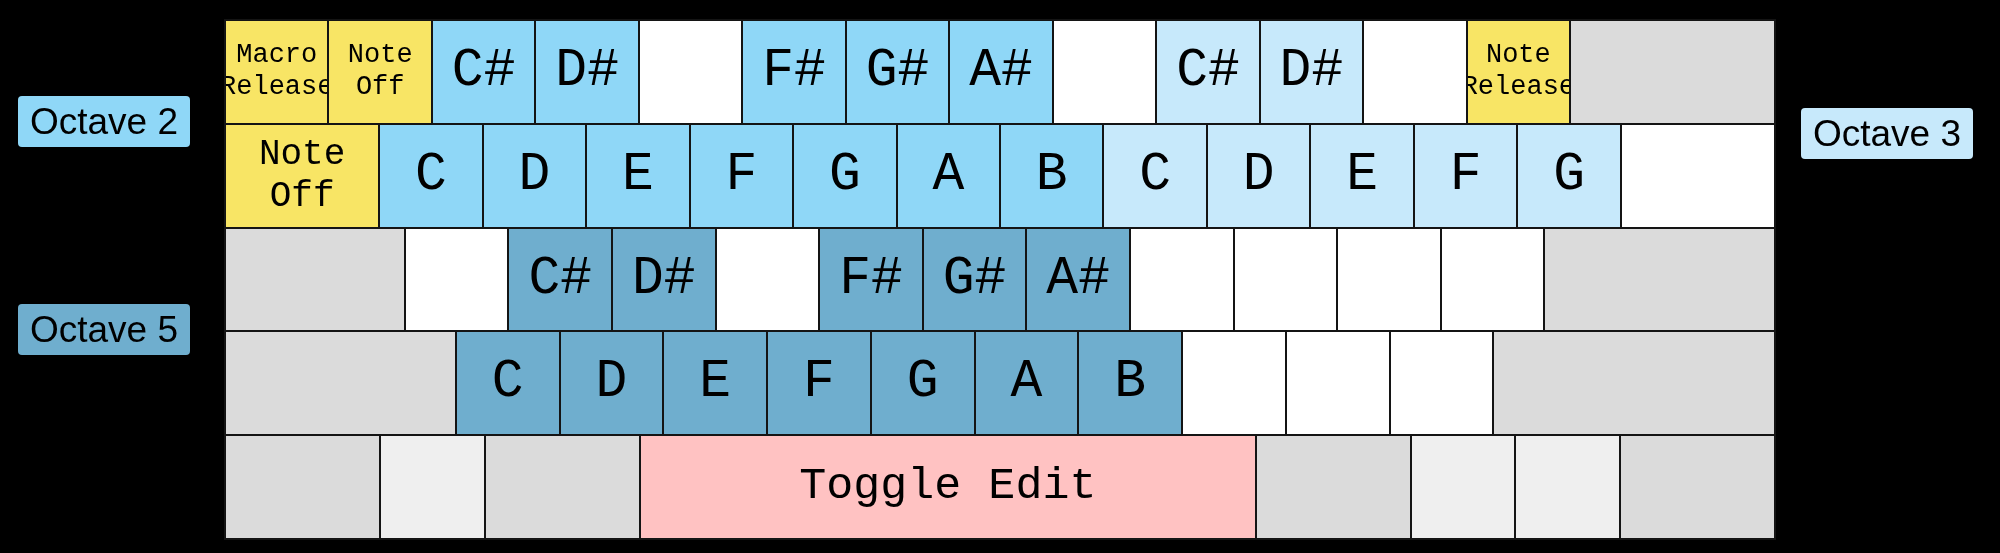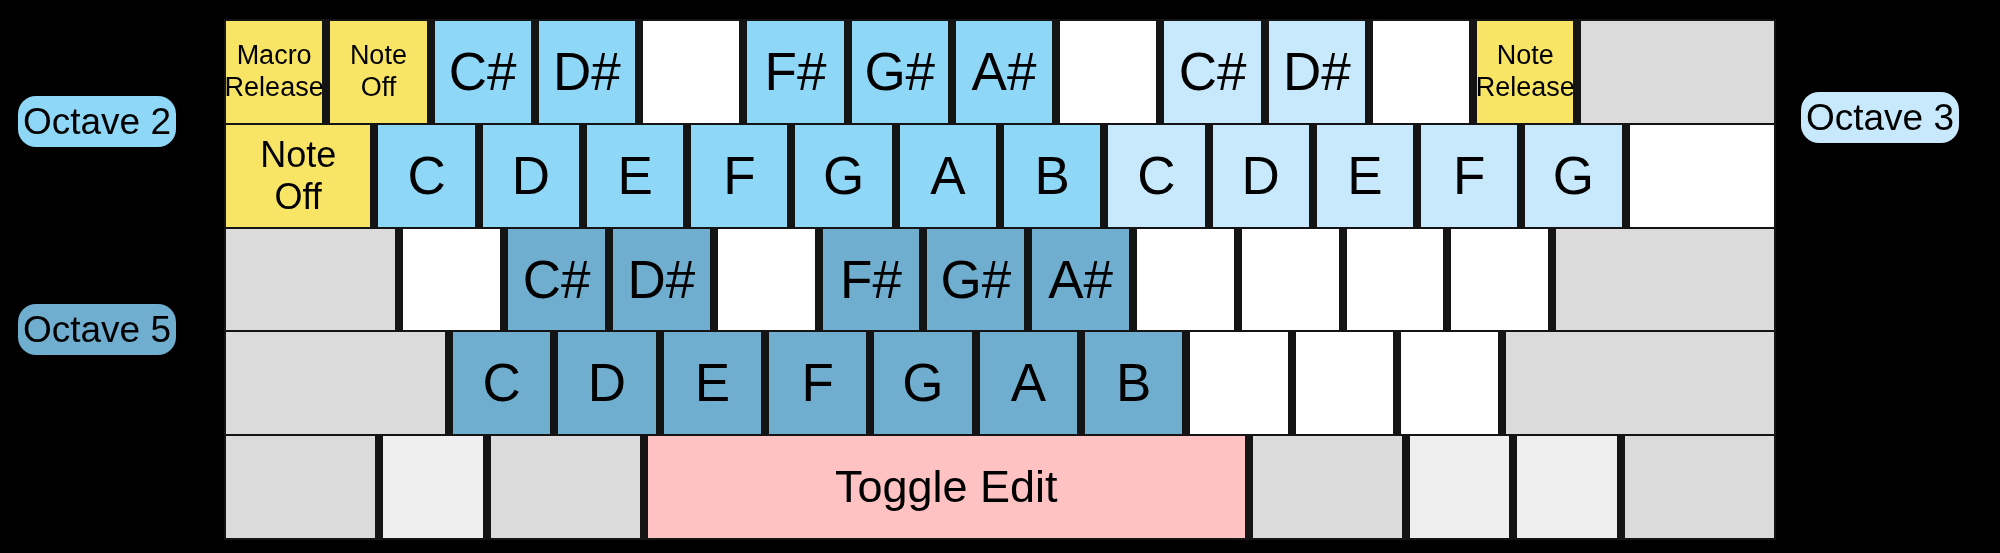--- a/index.html
+++ b/index.html
@@ -21,22 +21,23 @@
     height: 521px;
     background: var(--line, #141414);
     display: flex;
     flex-direction: column;
     gap: 2px;
     border: 2px solid var(--line, #141414);
   }
   .kb-row {
     display: flex;
     flex: 1 1 0;
-    gap: 8px;
+    gap: 2px;
     min-height: 0;
+    font-family: Liberation Mono, monospace;
   }
   .key {
     display: flex;
     align-items: center;
     justify-content: center;
     text-align: center;
     white-space: pre-line;
     min-width: 0;
     overflow: hidden;
     line-height: 1.05;
@@ -48,31 +49,31 @@
   .c-yellow        { background: var(--yellow); }
   .c-octave2_blue  { background: var(--octave2_blue); }
   .c-octave3_blue  { background: var(--octave3_blue); }
   .c-octave1_blue  { background: var(--octave1_blue); }
   .c-white_key     { background: var(--white_key); }
   .c-gray_key      { background: var(--gray_key); }
   .c-light_gray_key{ background: var(--light_gray_key); }
   .c-pink          { background: var(--pink); }
   .pill {
     position: absolute;
-    width: 158px;
+    width: 172px;
     height: 51px;
-    border-radius: 18px;
+    border-radius: 4px;
     display: flex;
     align-items: center;
     justify-content: center;
     font-size: 37px;
   }
   .p-octave2 { left: 18px;   top: 96px;  background: var(--octave2_blue); }
   .p-octave1 { left: 18px;   top: 304px; background: var(--octave1_blue); }
-  .p-octave3 { left: 1801px; top: 92px;  background: var(--octave3_blue); }
+  .p-octave3 { left: 1801px; top: 108px;  background: var(--octave3_blue); }
 </style>
 </head>
 <body>
 
 <div class="stage">
   <div class="pill p-octave2">Octave 2</div>
   <div class="pill p-octave1">Octave 5</div>
   <div class="pill p-octave3">Octave 3</div>
   <div class="keyboard">
       <div class="kb-row">

